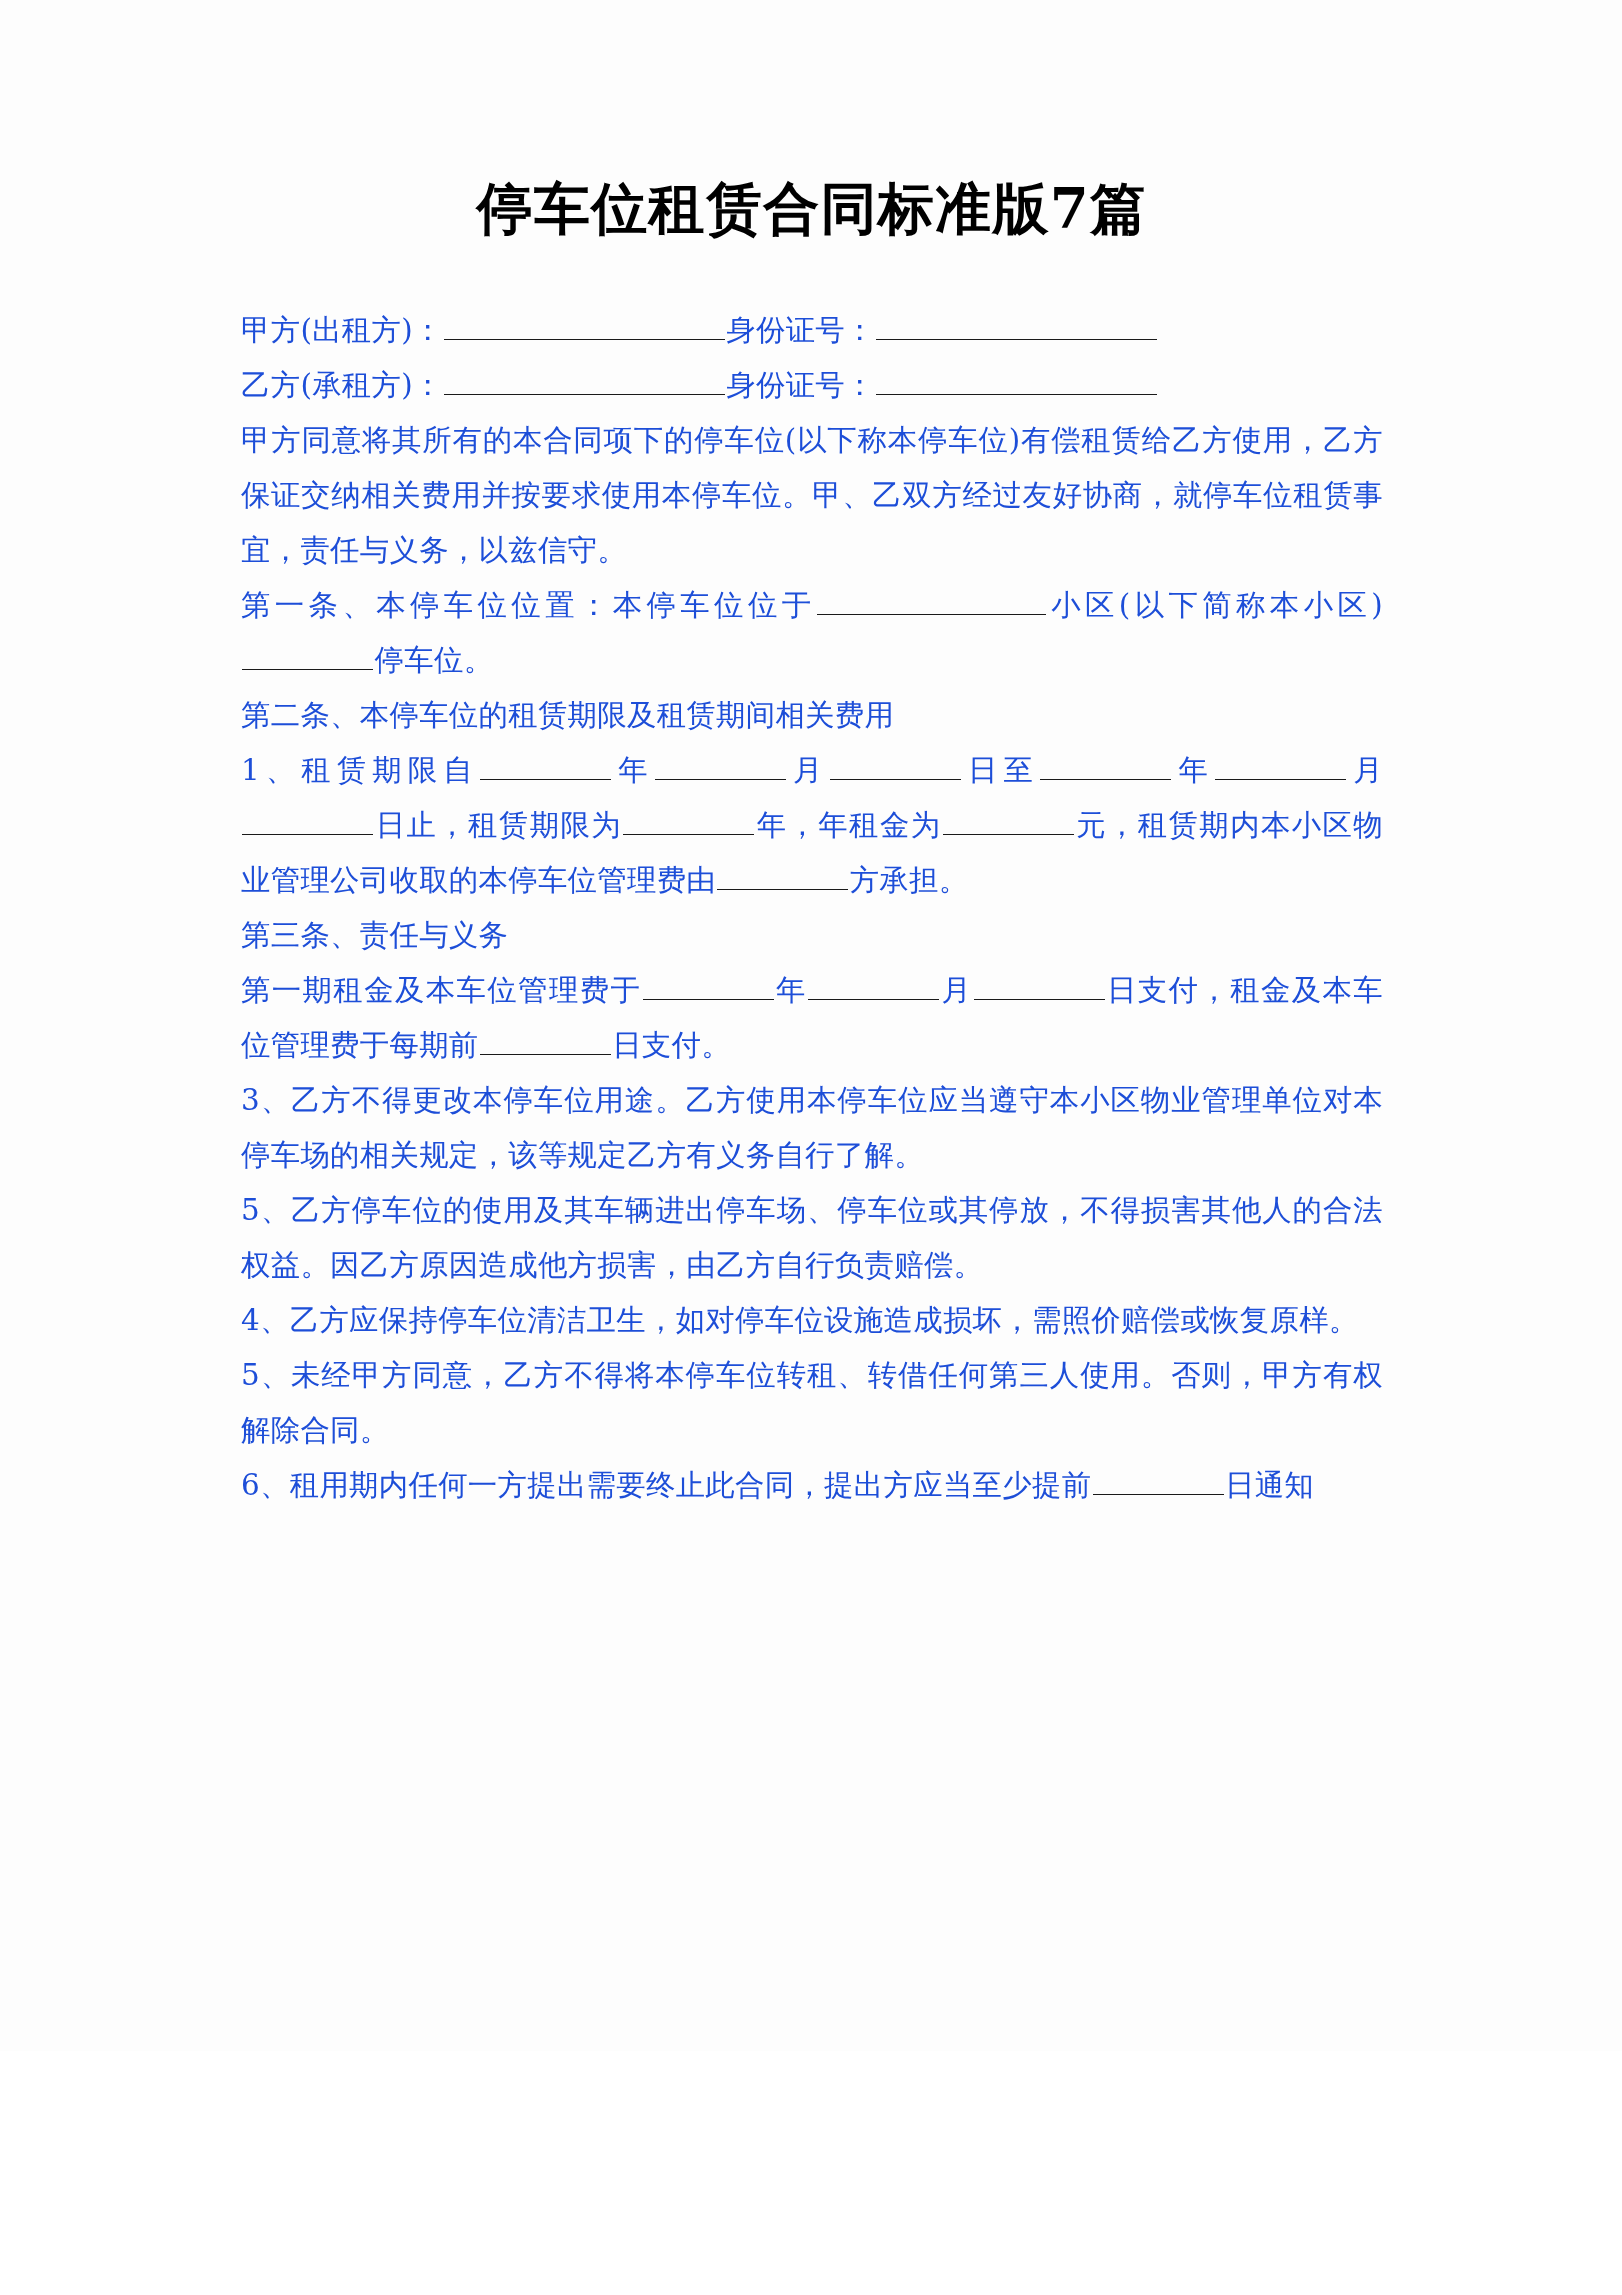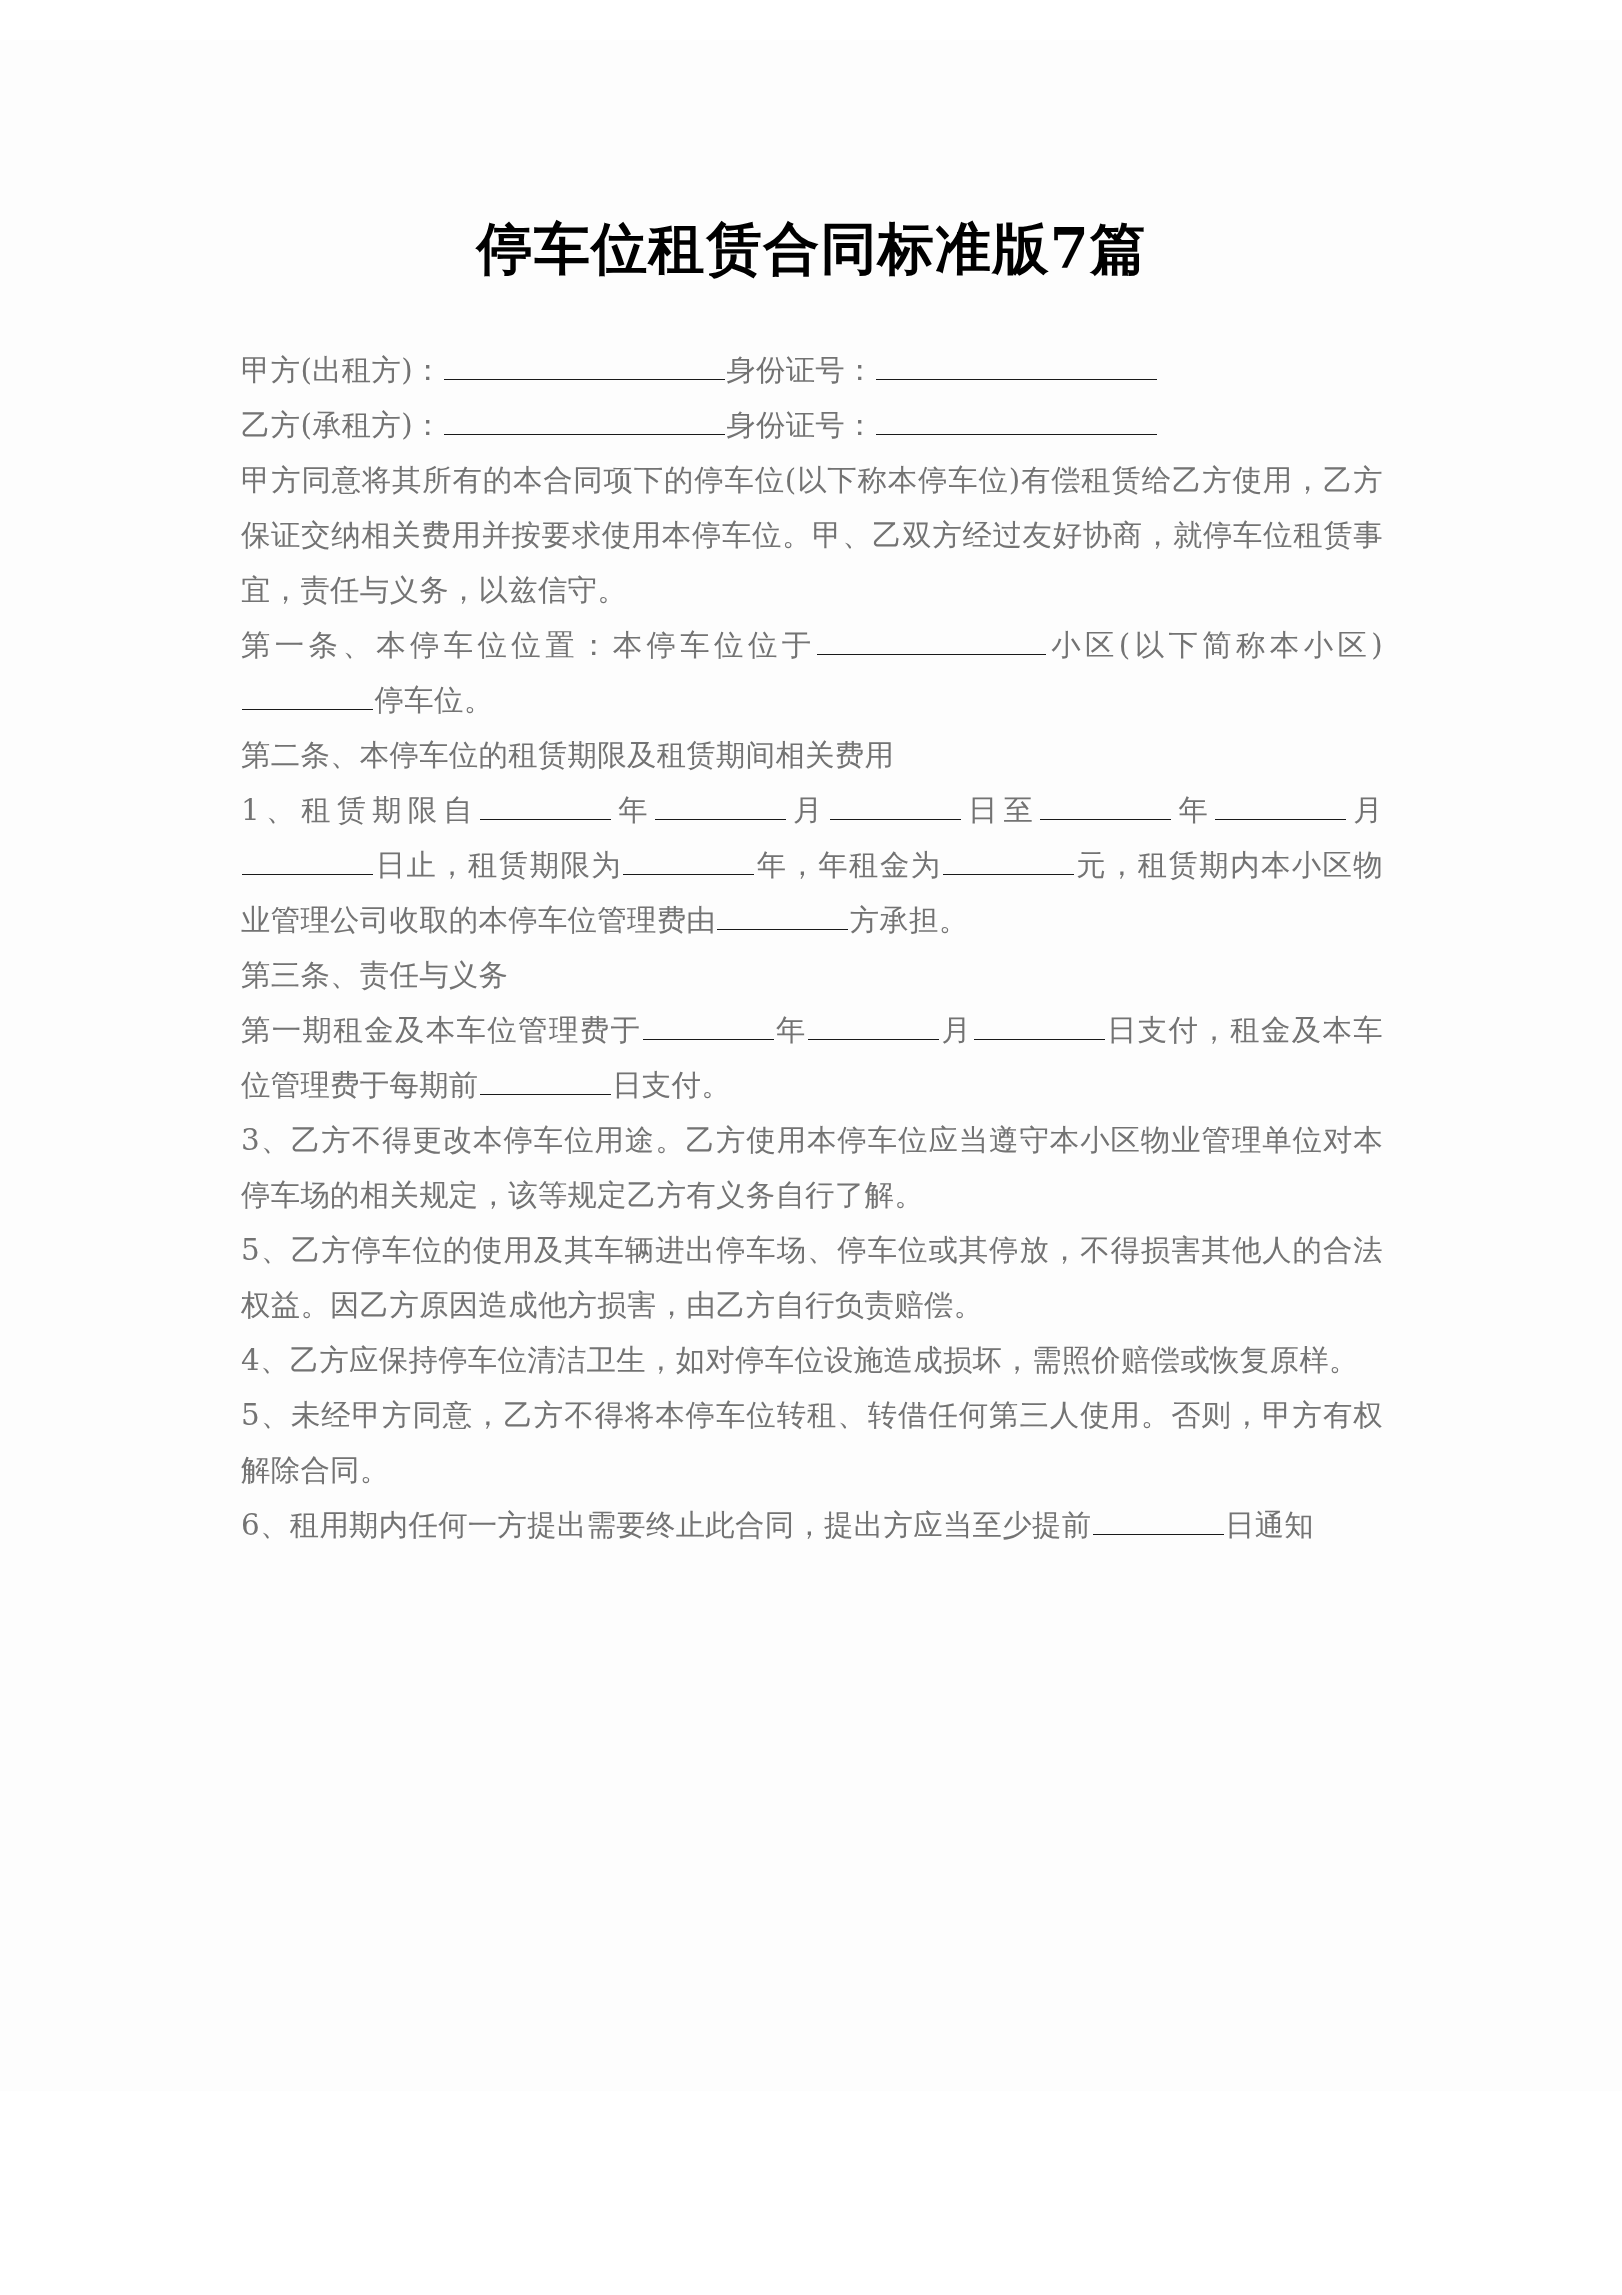--- a/index.html
+++ b/index.html
@@ -11,21 +11,20 @@
     font-family: "DejaVu Serif", "Liberation Serif", serif;
     color: #000000;
   }
   .page {
     position: relative;
     width: 1623px;
     height: 2051px;
     background: #fdfdfd;
     box-sizing: border-box;
     overflow: hidden;
-    margin-top: 40px;
   }
   .page-inner {
     position: absolute;
     left: 241px;
     top: 0;
     width: 1142px;
   }
   .doc-title {
     font-family: "DejaVu Serif", "Liberation Serif", serif;
     font-weight: bold;
@@ -40,21 +39,21 @@
   }
   .body-block {
     margin-top: 63px;
   }
   .para {
     font-size: 29.4px;
     line-height: 55px;
     text-align: justify;
     text-justify: inter-ideograph;
     margin: 0;
-    color: #737373;
+    color: #1d4ed8;
     letter-spacing: 0.3px;
     word-break: break-all;
   }
   .blank {
     display: inline-block;
     border-bottom: 1.3px solid #1a1a1a;
     vertical-align: baseline;
     height: 1em;
     margin: 0 1.3px;
   }

